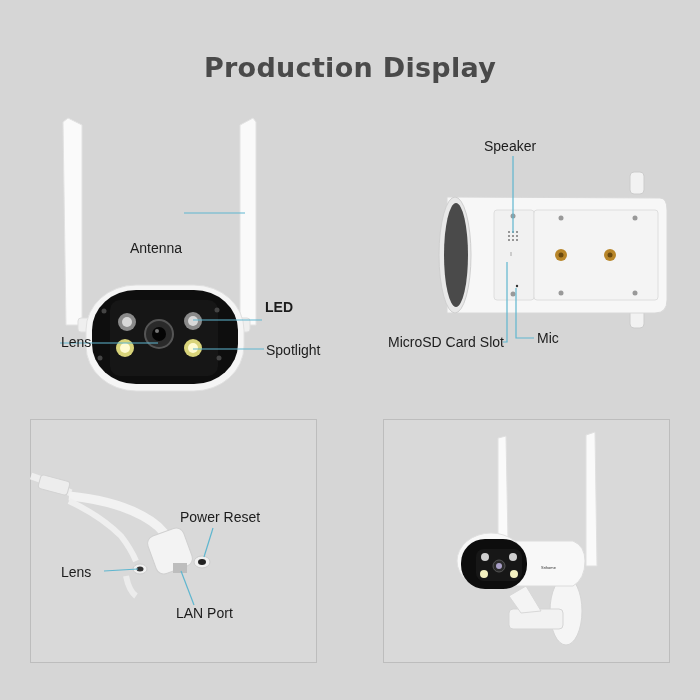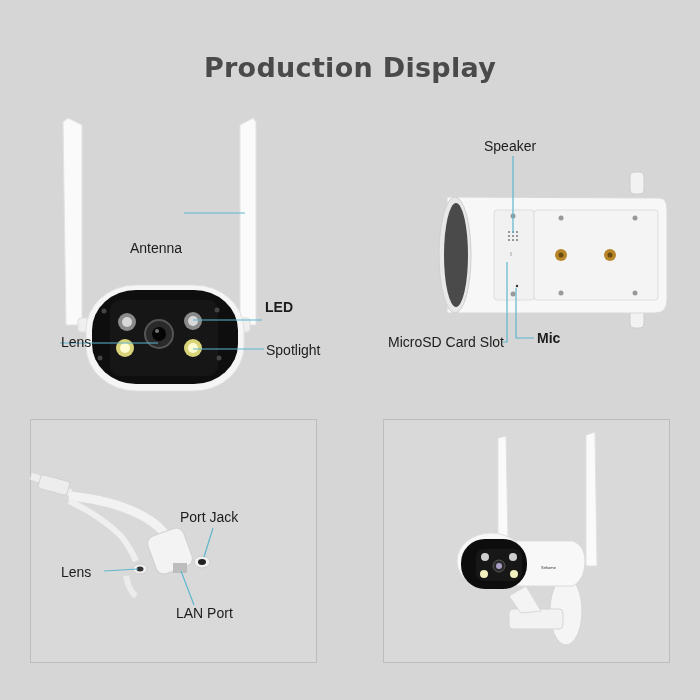--- a/index.html
+++ b/index.html
@@ -105,21 +105,21 @@
 
     <circle cx="517" cy="286" r="1.2" fill="#333"></circle>
     <rect x="510" y="252" width="2" height="4" fill="#ccc"></rect>
 
     <line x1="513" y1="156" x2="513" y2="233" stroke="#5fb6cf" stroke-width="1.2"></line>
     <polyline points="503,342 507,342 507,262" fill="none" stroke="#5fb6cf" stroke-width="1.2"></polyline>
     <polyline points="534,338 516,338 516,288" fill="none" stroke="#5fb6cf" stroke-width="1.2"></polyline>
   </svg>
   <div class="lbl" style="left:484px;top:138px;">Speaker</div>
   <div class="lbl" style="left:388px;top:334px;">MicroSD Card Slot</div>
-  <div class="lbl" style="left:537px;top:330px;font-weight:bold;">Mic</div>
+  <div class="lbl" style="left:537px;top:330px;">Mic</div>
 </div>
 
 <div class="panel" style="left:30px;top:419px;width:285px;height:242px;">
   <svg style="left:-30px;top:-419px;" width="700" height="700">
 
     <path d="M30,475 Q45,480 55,485 L70,492" stroke="#eeeeee" stroke-width="7" fill="none"></path>
     <rect x="38" y="477" width="30" height="14" rx="3" fill="#ededed" stroke="#d2d2d2" transform="rotate(15 53 484)"></rect>
     <path d="M68,495 Q120,500 150,520 Q165,530 170,545" stroke="#f2f2f2" stroke-width="9" fill="none"></path>
     <path d="M68,500 Q100,515 120,535 Q130,548 135,560" stroke="#efefef" stroke-width="6" fill="none"></path>
 
@@ -130,21 +130,21 @@
     <ellipse cx="201" cy="561" rx="4" ry="3" fill="#222"></ellipse>
 
     <ellipse cx="139" cy="568" rx="7" ry="5" fill="#f0f0f0" stroke="#ccc"></ellipse>
     <ellipse cx="139" cy="568" rx="3.5" ry="2.5" fill="#333"></ellipse>
     <path d="M125,575 Q128,590 135,595" stroke="#ececec" stroke-width="6" fill="none"></path>
 
     <line x1="103" y1="570" x2="137" y2="568" stroke="#5fb6cf" stroke-width="1.2"></line>
     <line x1="212" y1="527" x2="203" y2="556" stroke="#5fb6cf" stroke-width="1.2"></line>
     <line x1="193" y1="604" x2="180" y2="570" stroke="#5fb6cf" stroke-width="1.2"></line>
   </svg>
-  <div class="lbl" style="left:149px;top:89px;">Port Jack</div>
+  <div class="lbl" style="left:149px;top:89px;">Power Reset</div>
   <div class="lbl" style="left:30px;top:144px;">Lens</div>
   <div class="lbl" style="left:145px;top:185px;">LAN Port</div>
 </div>
 
 <div class="panel" style="left:383px;top:419px;width:285px;height:242px;">
   <svg style="left:-383px;top:-419px;" width="700" height="700">
 
     <polygon points="497,437 505,435 507,540 497,540" fill="#fafafa" stroke="#e0e0e0"></polygon>
     <polygon points="585,434 594,431 596,565 585,565" fill="#fafafa" stroke="#e0e0e0"></polygon>
 

